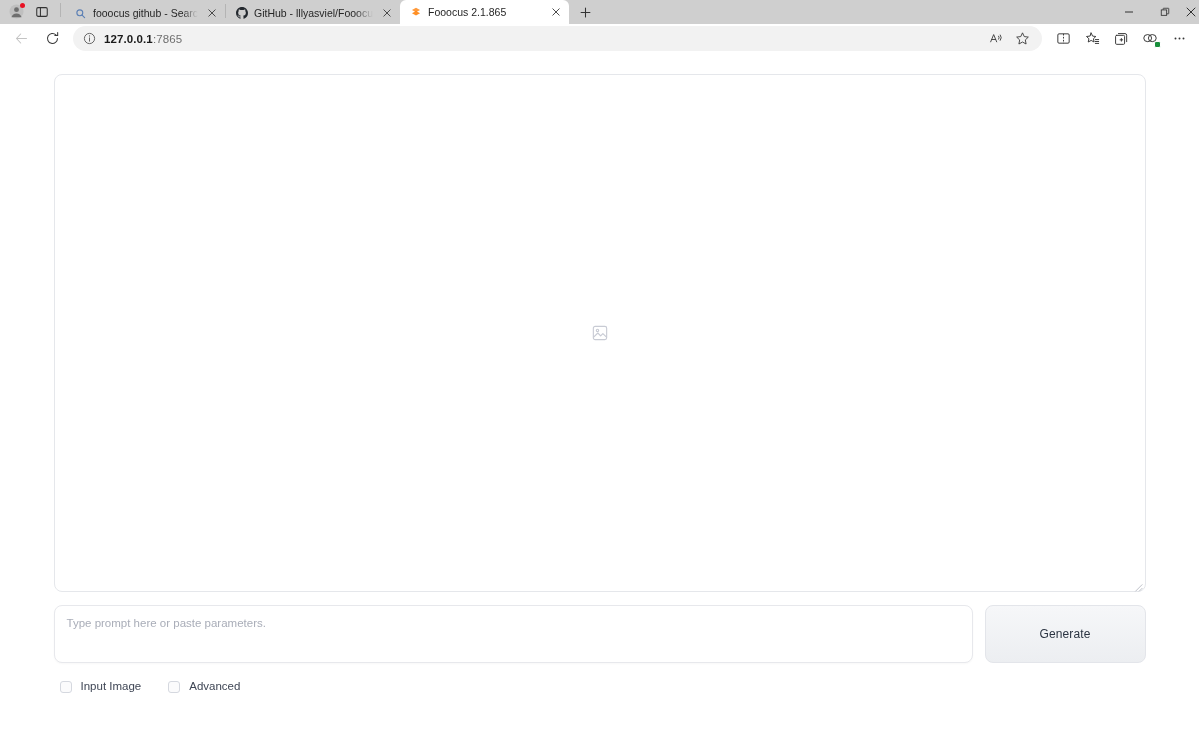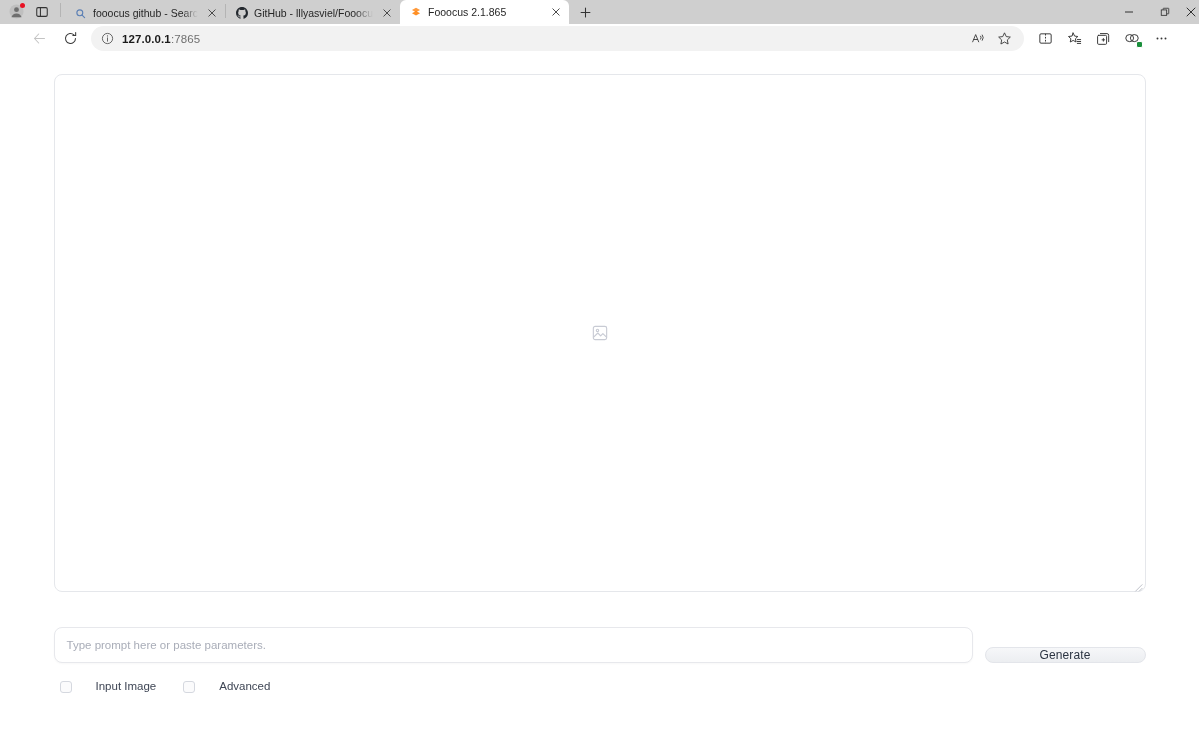--- a/index.html
+++ b/index.html
@@ -160,21 +160,21 @@
     color: #303030;
   }
 
   
   .addr-bar {
     height: 29px;
     flex: 0 0 29px;
     background: #ffffff;
     display: flex;
     align-items: center;
-    padding: 0 24px;
+    padding: 0 6px;
     gap: 1px;
   }
 
   .nav-btn {
     width: 30px;
     height: 25px;
     display: flex;
     align-items: center;
     justify-content: center;
     border-radius: 4px;
@@ -316,21 +316,20 @@
     height: 11px;
     color: #b9bcc4;
   }
 
   
   .prompt-row {
     display: flex;
     gap: 12px;
     margin-top: 13px;
     height: 58px;
-    align-items: flex-end;
   }
 
   .prompt-box {
     flex: 1 1 auto;
     background: #ffffff;
     border: 1px solid #e7e8ec;
     border-radius: 8px;
     padding: 10px 12px;
     box-shadow: 0 1px 2px rgba(16,24,40,0.03);
   }
@@ -362,21 +361,21 @@
     display: flex;
     align-items: center;
     gap: 27px;
     margin-top: 17px;
     padding-left: 6px;
   }
 
   .checkbox-item {
     display: flex;
     align-items: center;
-    gap: 24px;
+    gap: 9px;
     cursor: pointer;
   }
 
   .checkbox-box {
     width: 12px;
     height: 12px;
     border: 1px solid #d5d8df;
     border-radius: 3px;
     background: #fbfbfc;
     flex: 0 0 12px;

